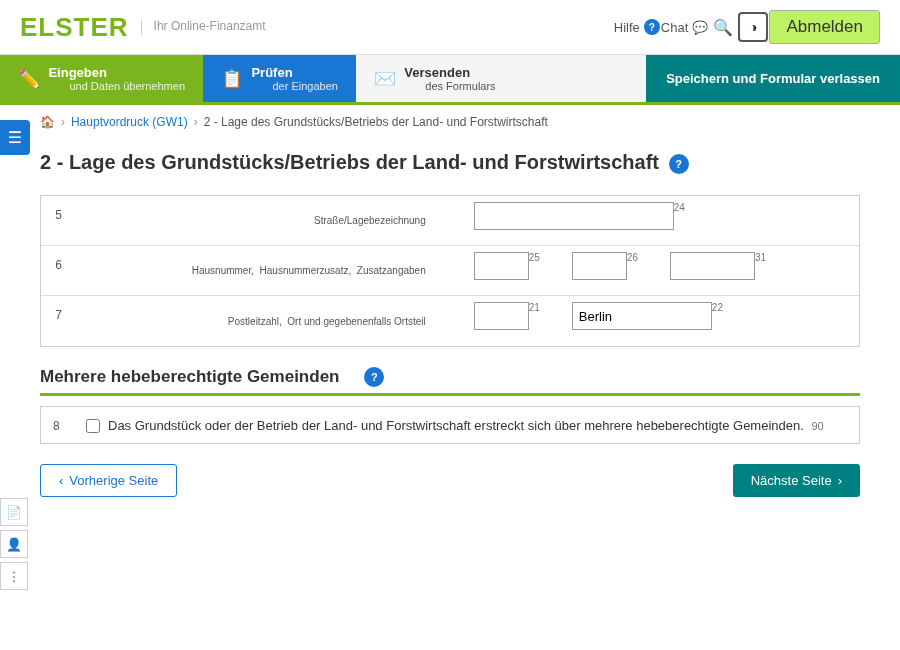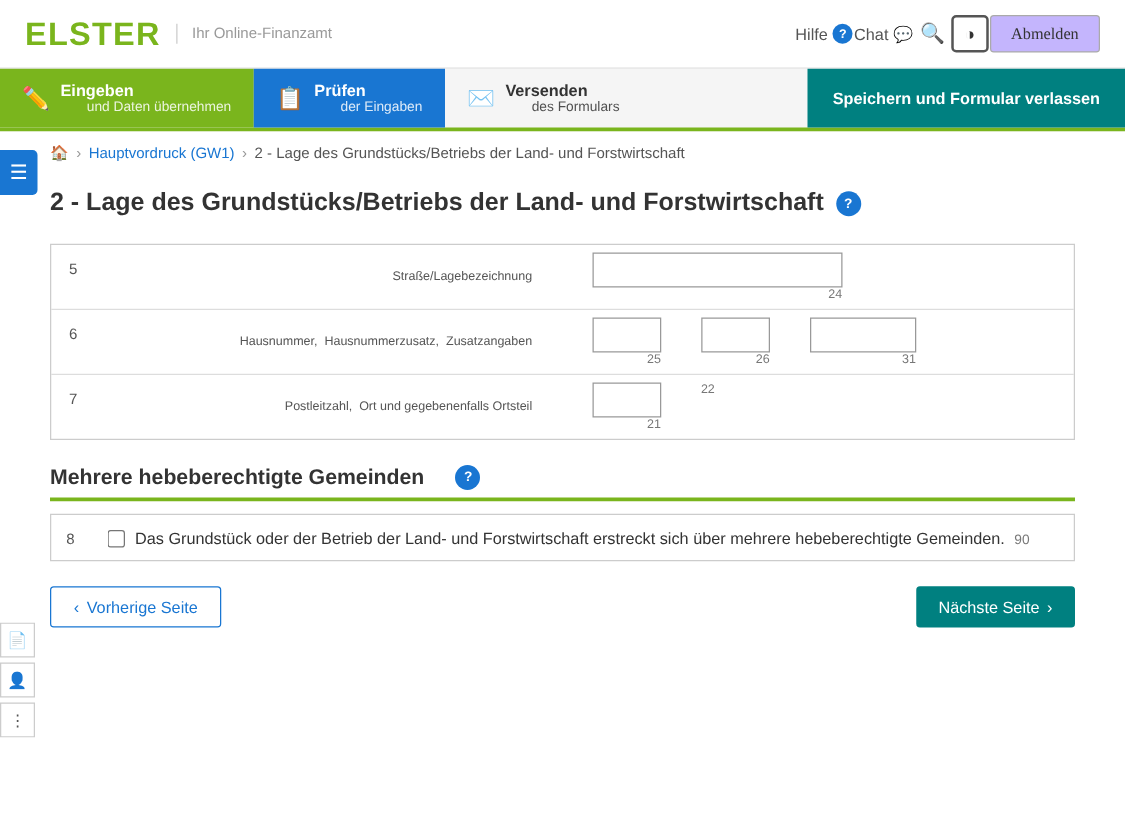--- a/index.html
+++ b/index.html
@@ -62,27 +62,26 @@
       border-radius: 4px;
       background: #fff;
       cursor: pointer;
       display: flex;
       align-items: center;
       justify-content: center;
       font-size: 14px;
     }
     .abmelden-btn {
       border: 1px solid #aaa;
-      background: #c4b5fd;
+      background: #bef264;
       padding: 6px 16px;
       border-radius: 3px;
       cursor: pointer;
-      font-size: 13px;
+      font-size: 17px;
       color: #333;
-      font-family: Liberation Serif, serif;
     }
     .help-badge {
       display: inline-flex;
       align-items: center;
       justify-content: center;
       width: 16px;
       height: 16px;
       background: #1976d2;
       color: #fff;
       border-radius: 50%;
@@ -245,21 +244,21 @@
       flex-direction: column;
       gap: 2px;
     }
     .input-row {
       display: flex;
       gap: 4px;
       align-items: flex-start;
     }
     .input-wrapper {
       display: flex;
-      flex-direction: column;
+      flex-direction: row;
       position: relative;
       padding-left: 28px;
     }
     .input-wrapper input {
       border: 1px solid #999;
       padding: 4px 6px;
       font-size: 13px;
       height: 28px;
     }
     .input-num {
@@ -447,20 +446,21 @@
     <div class="form-row" style="border-bottom: none;">
       <div class="row-num">7</div>
       <div class="row-label">Postleitzahl,&nbsp; Ort und gegebenenfalls Ortsteil</div>
       <div class="row-inputs">
         <div class="input-row">
           <div class="input-wrapper">
             <input type="text" class="input-postal" value="" style="">
             <span class="input-num">21</span>
           </div>
           <div class="input-wrapper">
+            <input type="text" class="input-city" value="Berlin" style="">
             <span class="input-num">22</span>
           </div>
         </div>
       </div>
     </div>
   </div>
 
   <div class="subsection">
     <div class="subsection-title">
       <span>Mehrere hebeberechtigte Gemeinden</span>

